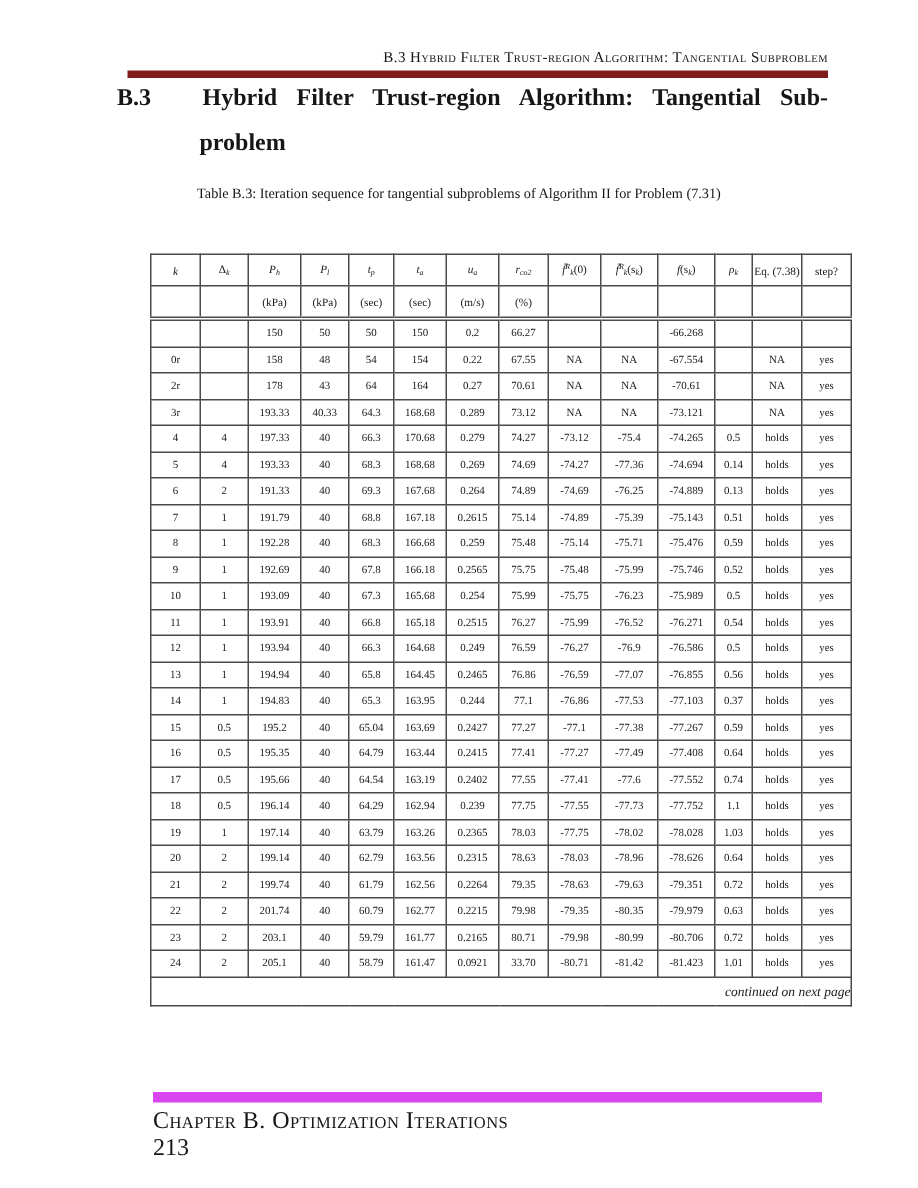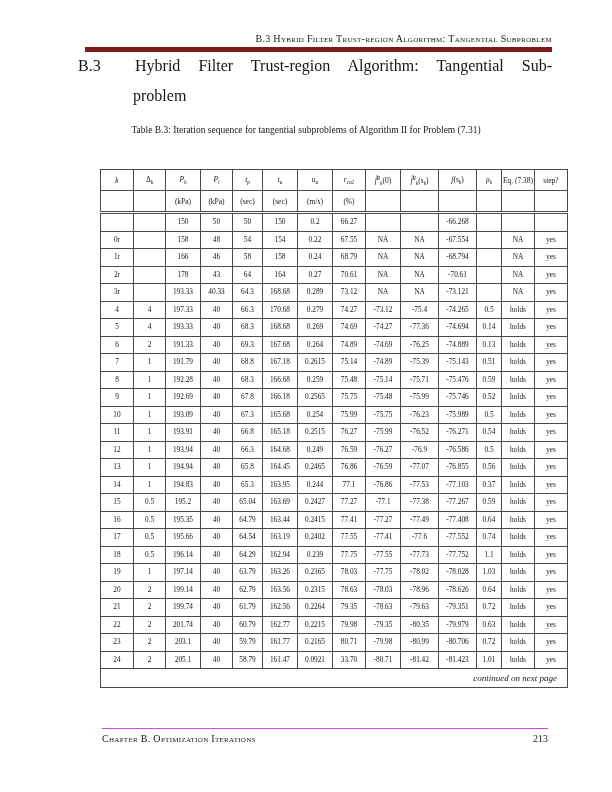--- a/index.html
+++ b/index.html
@@ -11,21 +11,21 @@
   .page { position:relative; width:612px; height:792px; background:#fff; overflow:hidden; }
 
   
   .running-header {
     position:absolute; left:85px; top:33px; width:467px;
     text-align:right; font-variant:small-caps; font-size:10px;
     letter-spacing:0.3px; border-bottom:5px solid #7f1d1d; padding-bottom:3px;
   }
 
   
-  .section-heading { position:absolute; left:78px; top:57px; width:474px; font-weight:normal; font-size:16px; }
+  .section-heading { position:absolute; left:78px; top:57px; width:474px; font-weight:bold; font-size:16px; }
   .sec-line1 { display:flex; }
   .sec-num { width:57px; flex:0 0 57px; }
   .sec-title { flex:1; text-align:justify; text-align-last:justify; }
   .sec-line2 { margin-left:55px; margin-top:12px; }
 
   
   .caption { position:absolute; left:56px; top:125px; width:500px; text-align:center; font-size:9.5px; }
 
   
   .table-wrap { position:absolute; left:100px; top:169px; }
@@ -34,29 +34,30 @@
     border:1px solid #4a4a4a; text-align:center; vertical-align:middle;
     padding:0; overflow:hidden; white-space:nowrap; font-weight:normal;
   }
   table.iter thead th { height:20px; font-size:7.5px; }
   table.iter thead tr.units th { border-bottom:3px double #4a4a4a; }
   table.iter tbody td { height:16.5px; line-height:16.5px; }
   table.iter sub { font-size:5.3px; vertical-align:-1.5px; font-style:italic; }
   table.iter sup { font-size:5.3px; vertical-align:3px; font-style:italic; }
   .mi { font-style:italic; }
   table.iter tbody tr.continued td {
-    text-align:right; font-style:italic; font-size:9px; padding-right:10px; height:18px; line-height:18px;
+    text-align:right; font-style:italic; font-size:9px; padding-right:0; height:18px; line-height:18px;
   }
 
   
   .footer {
     position:absolute; left:102px; top:728px; width:446px;
-    border-top:1px solid #d946ef; padding-top:4px;
+    border-top:7px solid #d946ef; padding-top:4px;
     display:flex; justify-content:space-between;
-    font-size:10px;
+    font-size:16px;
+    flex-direction:column;
   }
   .footer .chapter { font-variant:small-caps; letter-spacing:0.3px; }
 </style>
 </head>
 <body>
 
 <div class="page">
 
   <div class="running-header">B.3 Hybrid Filter Trust-region Algorithm: Tangential Subproblem</div>
 
@@ -149,36 +150,20 @@
             <td>0.22</td>
             <td>67.55</td>
             <td>NA</td>
             <td>NA</td>
             <td>-67.554</td>
             <td></td>
             <td>NA</td>
             <td>yes</td>
           </tr>
           <tr>
-            <td>1r</td>
-            <td></td>
-            <td>166</td>
-            <td>46</td>
-            <td>58</td>
-            <td>158</td>
-            <td>0.24</td>
-            <td>68.79</td>
-            <td>NA</td>
-            <td>NA</td>
-            <td>-68.794</td>
-            <td></td>
-            <td>NA</td>
-            <td>yes</td>
-          </tr>
-          <tr>
             <td>2r</td>
             <td></td>
             <td>178</td>
             <td>43</td>
             <td>64</td>
             <td>164</td>
             <td>0.27</td>
             <td>70.61</td>
             <td>NA</td>
             <td>NA</td>

